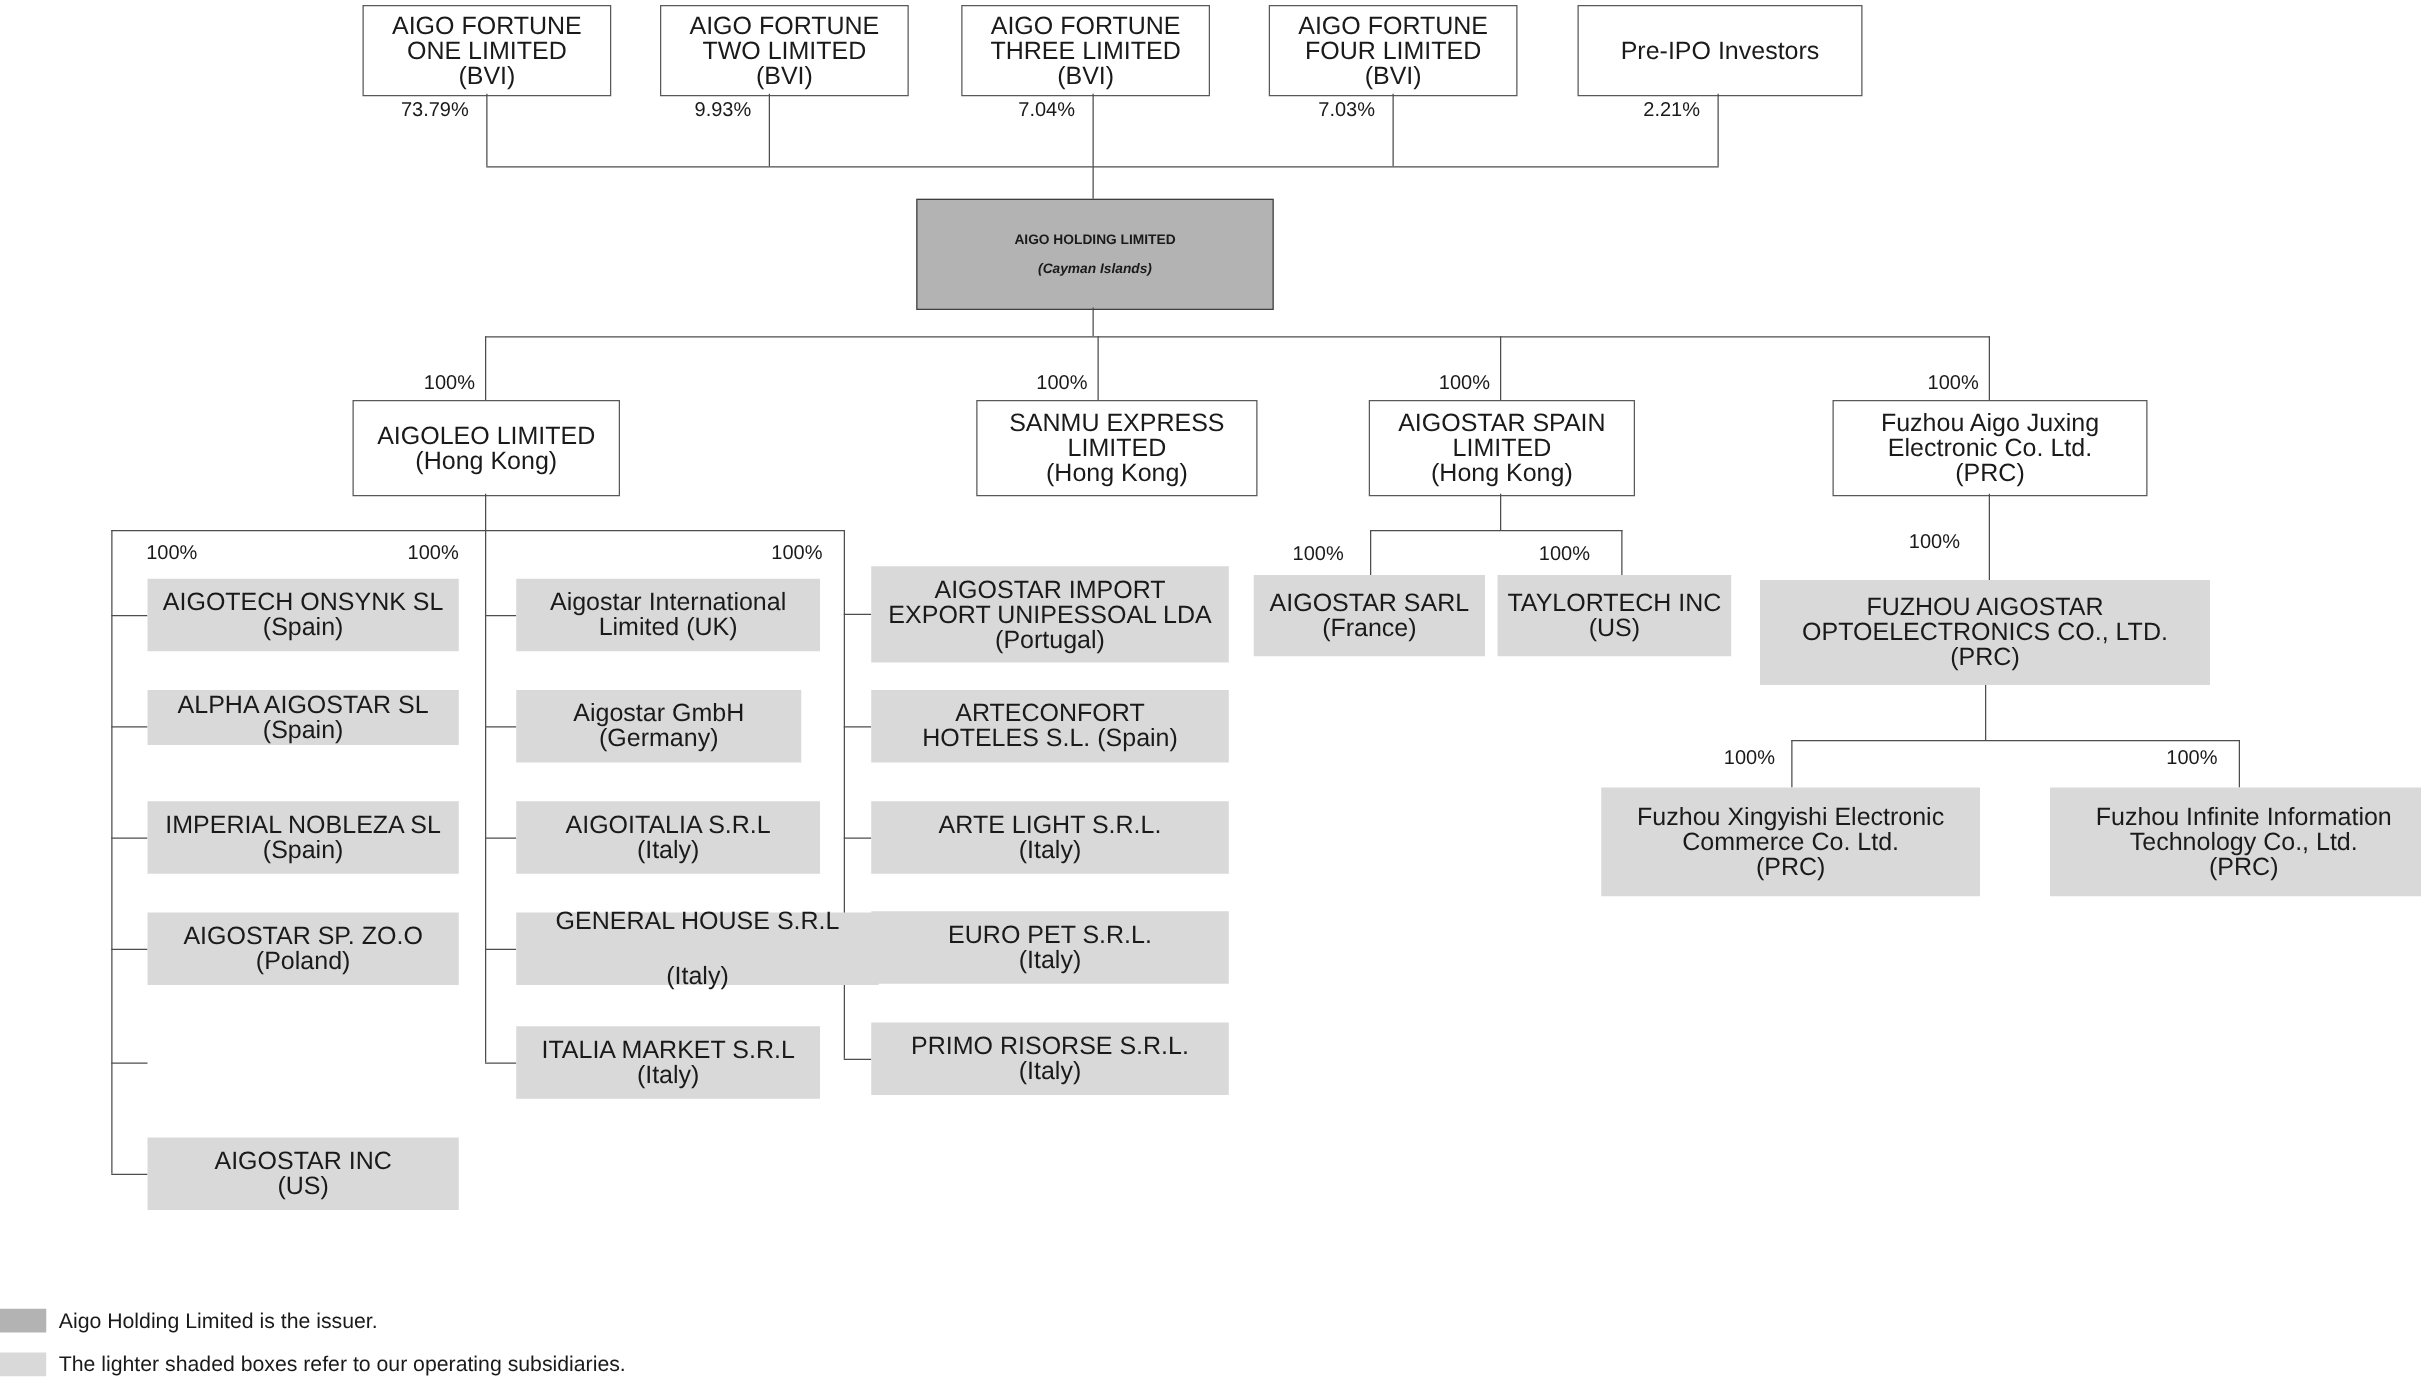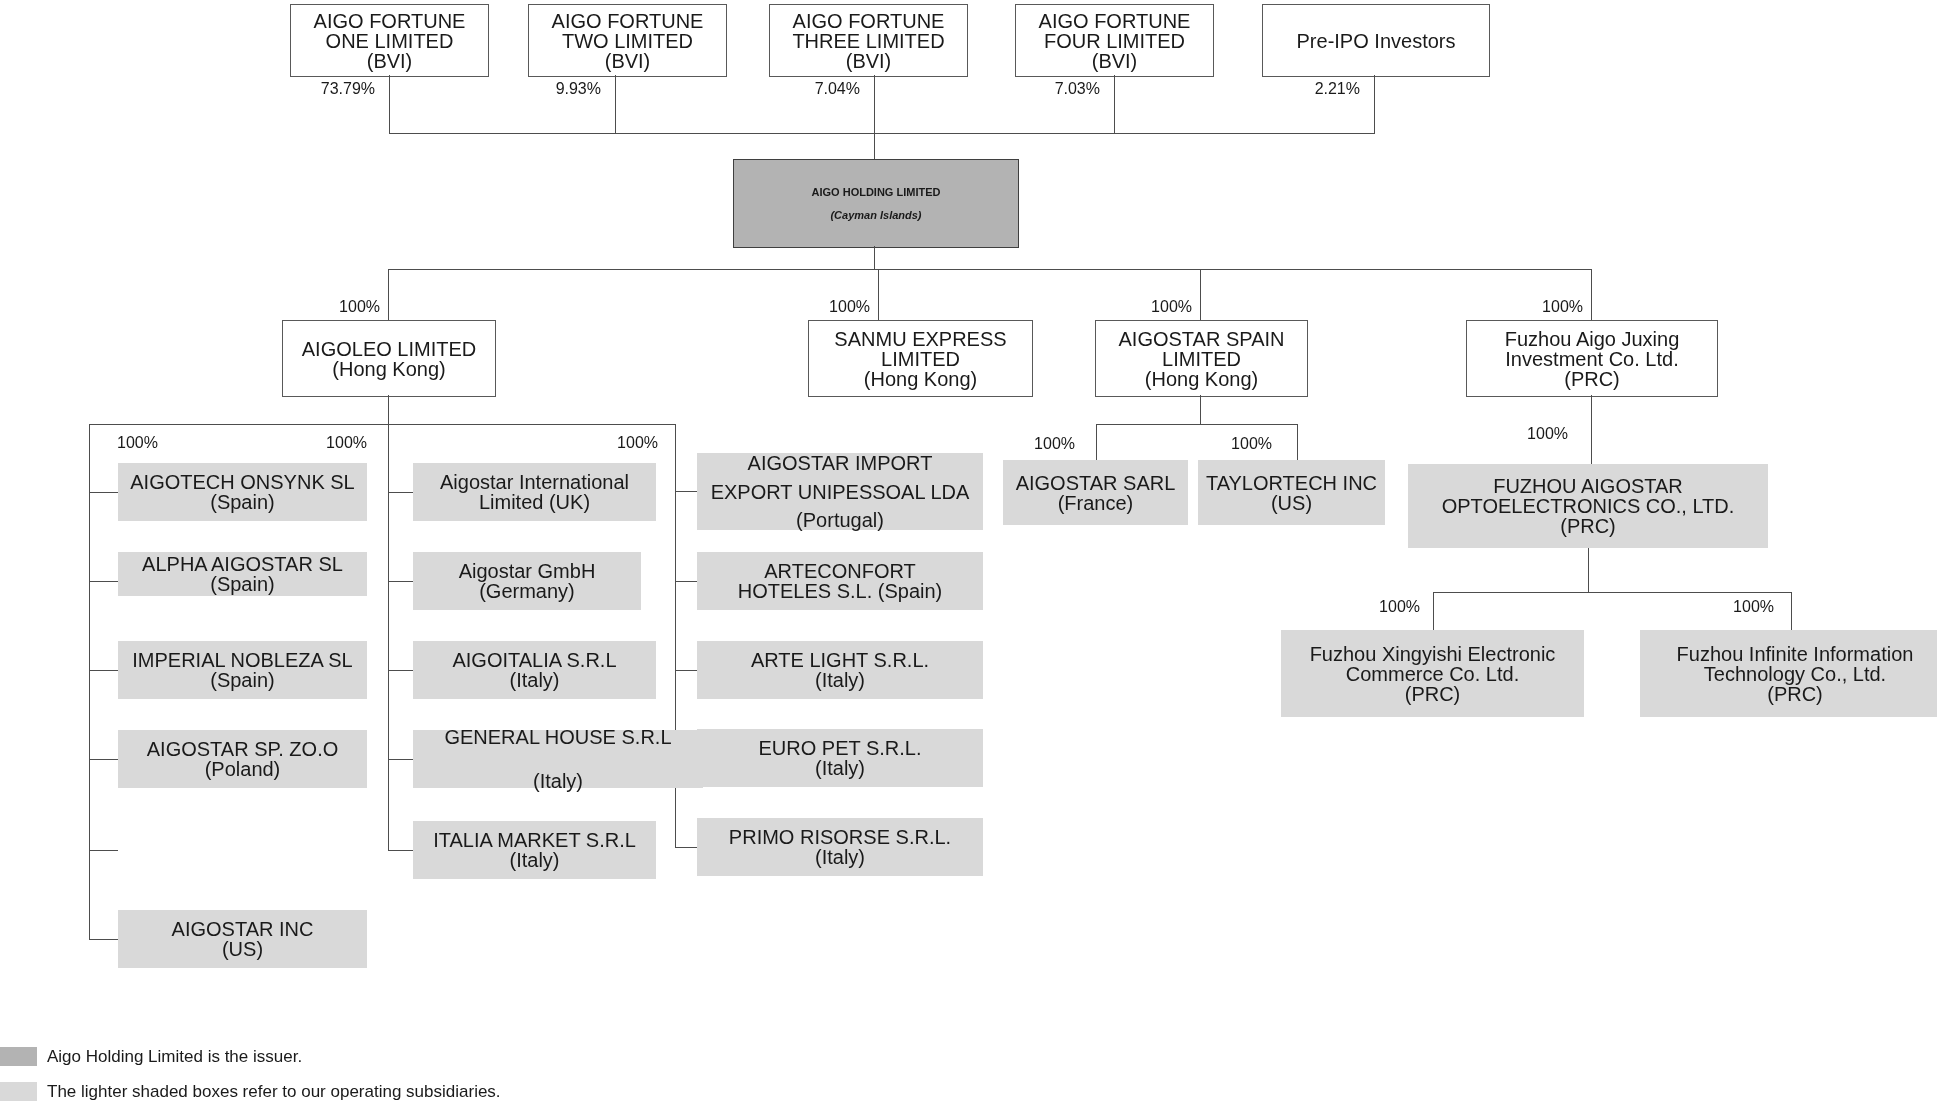--- a/index.html
+++ b/index.html
@@ -87,33 +87,33 @@
 
   <div class="pct" style="left:280px;top:298px;">100%</div>
   <div class="pct" style="left:770px;top:298px;">100%</div>
   <div class="pct" style="left:1092px;top:298px;">100%</div>
   <div class="pct" style="left:1483px;top:298px;">100%</div>
 
   <div class="box bordered" style="left:282px;top:320px;width:212px;height:75px;">
     <span>AIGOLEO LIMITED</span>
     <span>(Hong Kong)</span>
   </div>
-  <div class="box bordered" style="left:808px;top:320px;width:223px;height:75px;">
+  <div class="box bordered" style="left:781px;top:320px;width:223px;height:75px;">
     <span>SANMU EXPRESS</span>
     <span>LIMITED</span>
     <span>(Hong Kong)</span>
   </div>
   <div class="box bordered" style="left:1095px;top:320px;width:211px;height:75px;text-align:center;">
     <span>AIGOSTAR SPAIN</span>
     <span>LIMITED</span>
     <span>(Hong Kong)</span>
   </div>
   <div class="box bordered" style="left:1466px;top:320px;width:250px;height:75px;">
     <span>Fuzhou Aigo Juxing</span>
-    <span>Investment Co. Ltd.</span>
+    <span>Electronic Co. Ltd.</span>
     <span>(PRC)</span>
   </div>
 
   <div class="v" style="left:388px;top:395px;height:29px;"></div>
   <div class="h" style="left:89px;top:424px;width:587px;"></div>
   <div class="v" style="left:89px;top:424px;height:515px;"></div>
   <div class="v" style="left:388px;top:424px;height:426px;"></div>
   <div class="v" style="left:675px;top:424px;height:423px;"></div>
   <div class="h" style="left:89px;top:492px;width:29px;"></div>
   <div class="h" style="left:89px;top:581px;width:29px;"></div>
@@ -171,21 +171,21 @@
   </div>
   <div class="box shaded" style="left:413px;top:730px;width:290px;height:58px;gap:24px;">
     <span>GENERAL HOUSE S.R.L</span>
     <span>(Italy)</span>
   </div>
   <div class="box shaded" style="left:413px;top:821px;width:243px;height:58px;">
     <span>ITALIA MARKET S.R.L</span>
     <span>(Italy)</span>
   </div>
 
-  <div class="box shaded" style="left:697px;top:453px;width:286px;height:77px;justify-content:space-between;">
+  <div class="box shaded" style="left:697px;top:453px;width:286px;height:77px;">
     <span>AIGOSTAR IMPORT</span>
     <span>EXPORT UNIPESSOAL LDA</span>
     <span>(Portugal)</span>
   </div>
   <div class="box shaded" style="left:697px;top:552px;width:286px;height:58px;">
     <span>ARTECONFORT</span>
     <span>HOTELES S.L. (Spain)</span>
   </div>
   <div class="box shaded" style="left:697px;top:641px;width:286px;height:58px;">
     <span>ARTE LIGHT S.R.L.</span>

